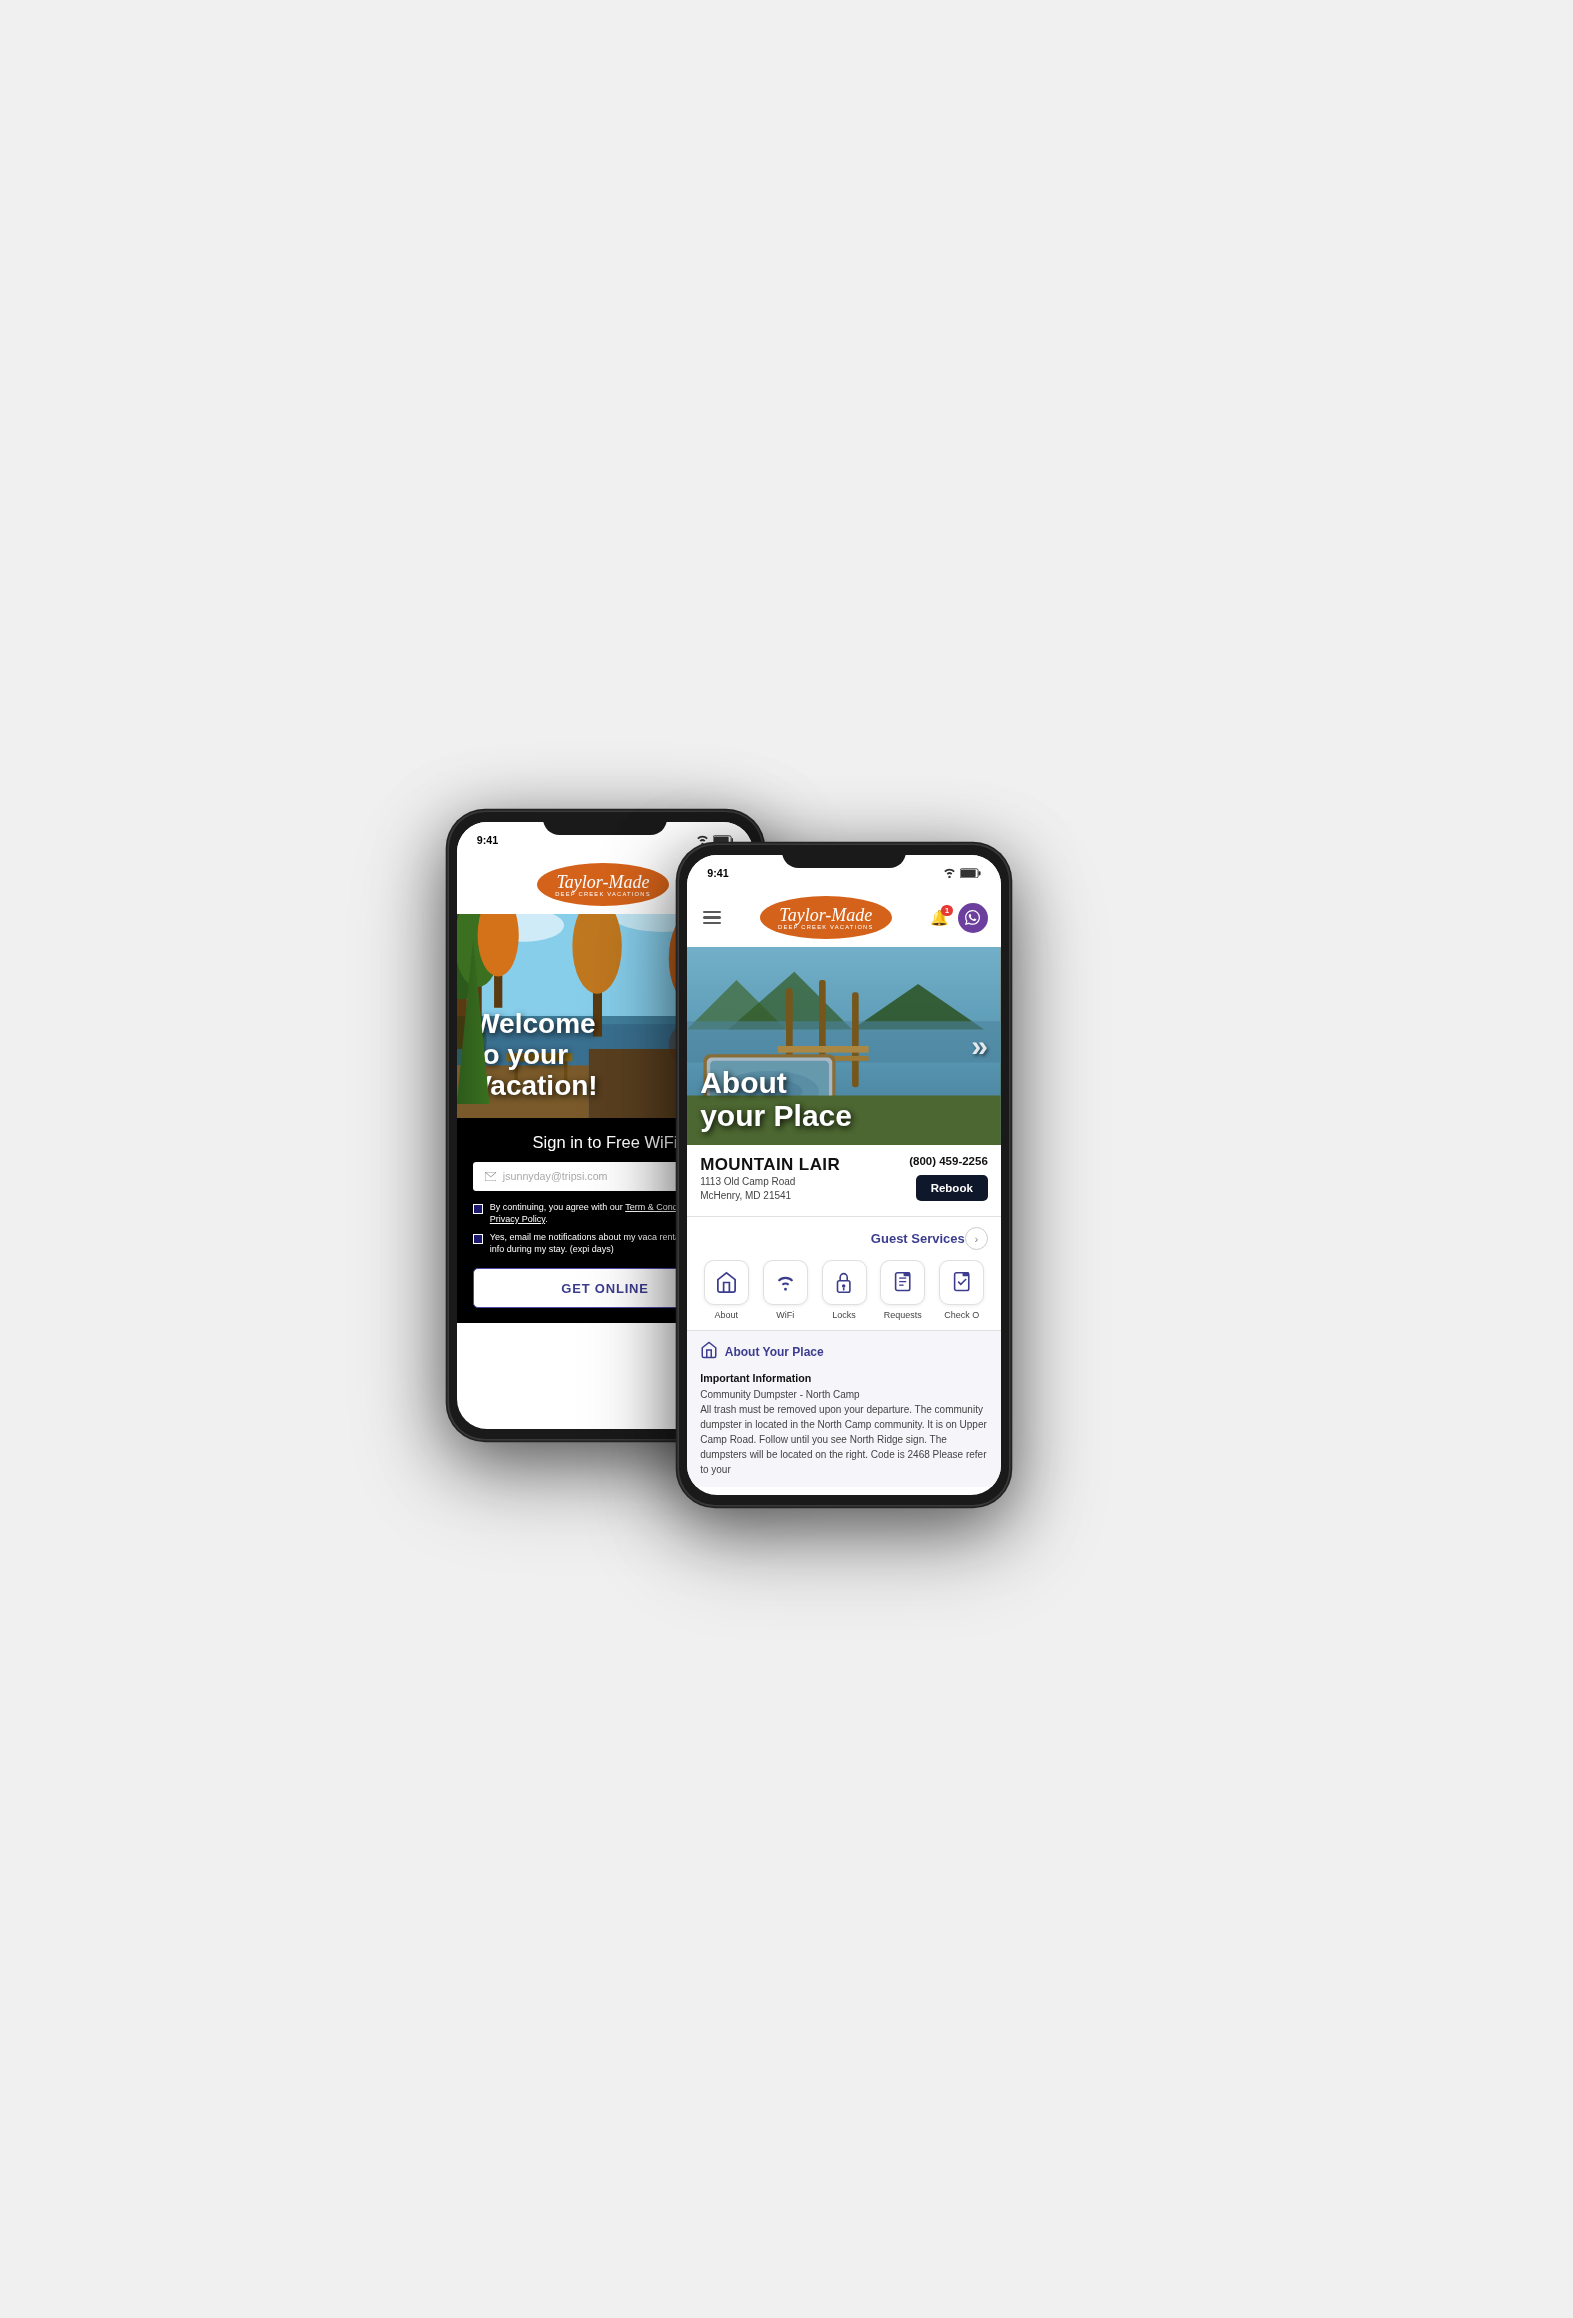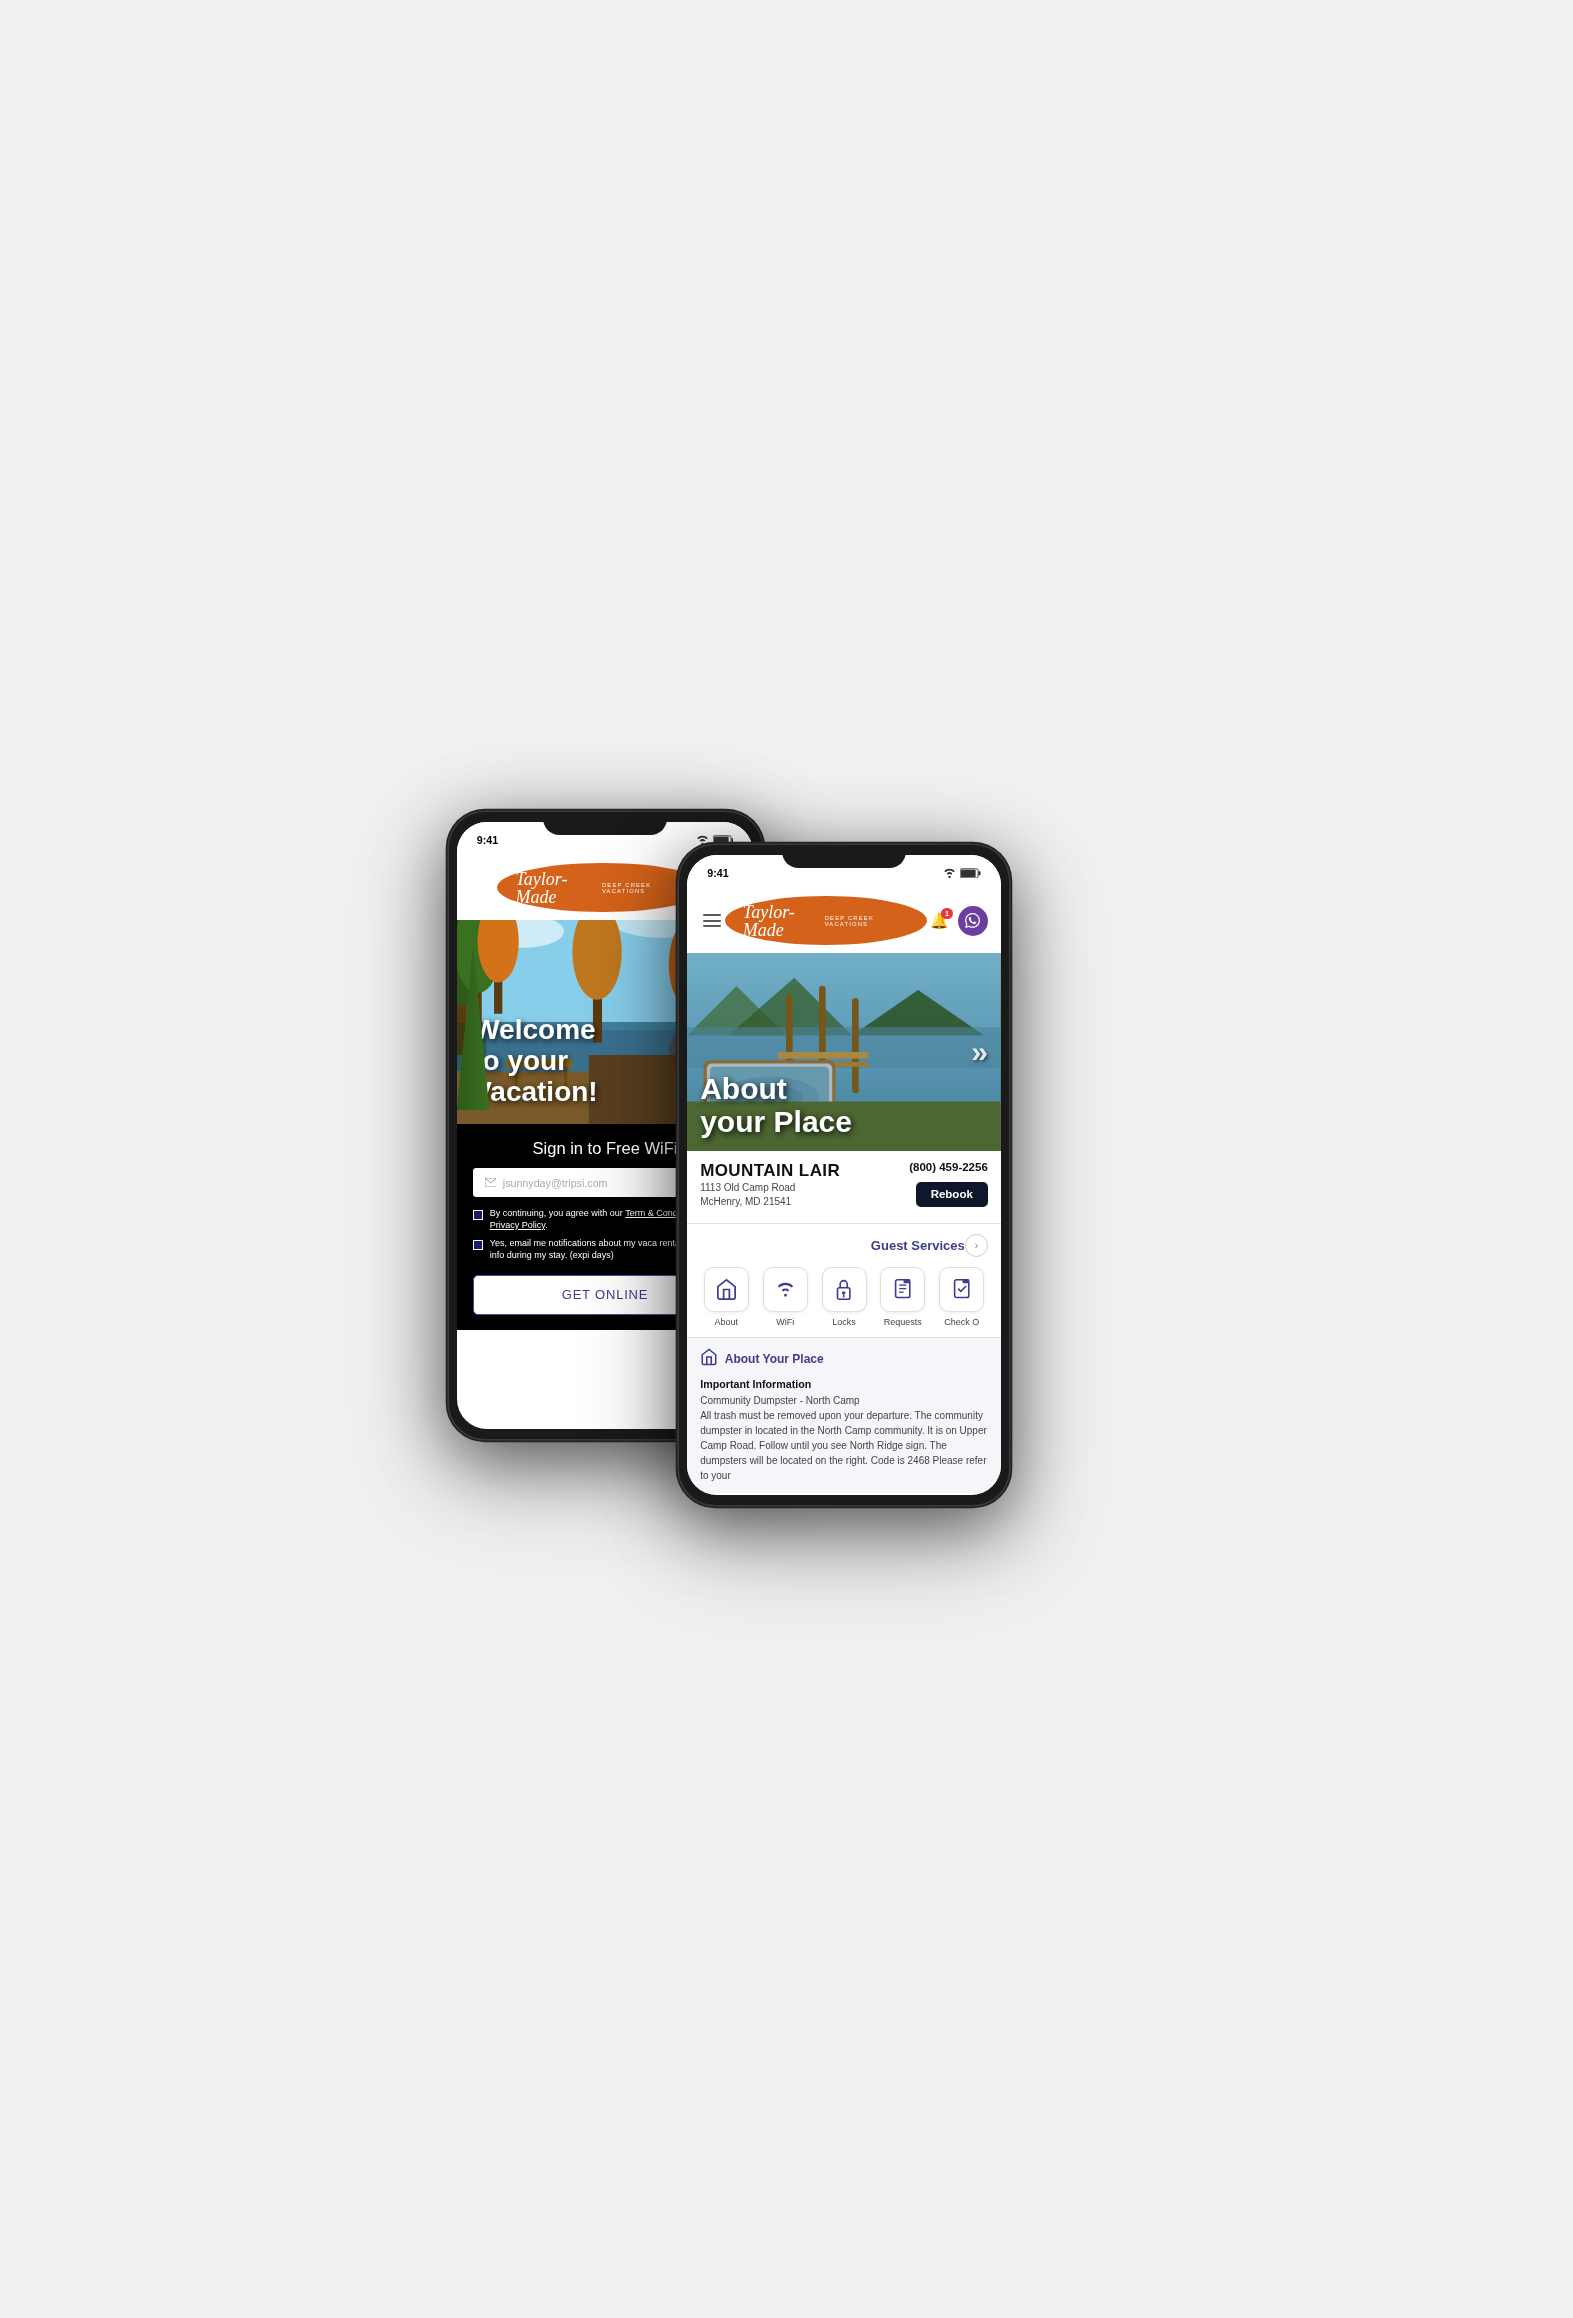--- a/index.html
+++ b/index.html
@@ -93,21 +93,21 @@
       display: flex;
       align-items: center;
       justify-content: space-between;
     }
 
     .logo-oval {
       background: #d4621a;
       border-radius: 50%;
       padding: 6.6px 18px;
       display: flex;
-      flex-direction: row;
+      flex-direction: column;
       align-items: center;
       justify-content: center;
       min-width: 107px;
       min-height: 43px;
     }
     .logo-oval .brand-name {
       font-family: 'Brush Script MT', cursive;
       color: #fff;
       font-size: 18px;
       line-height: 1;
@@ -219,21 +219,21 @@
     }
 
     .get-online-btn {
       background: white;
       border: 1.6px solid #4a4aaa;
       border-radius: 5px;
       padding: 11.5px;
       text-align: center;
       color: #3d3d8f;
       font-size: 13px;
-      font-weight: 400;
+      font-weight: 700;
       letter-spacing: 0.8px;
       width: 100%;
     }
 
     
     .p2-header {
       background: #fff;
       padding: 5px 13px 8.2px;
       display: flex;
       align-items: center;

